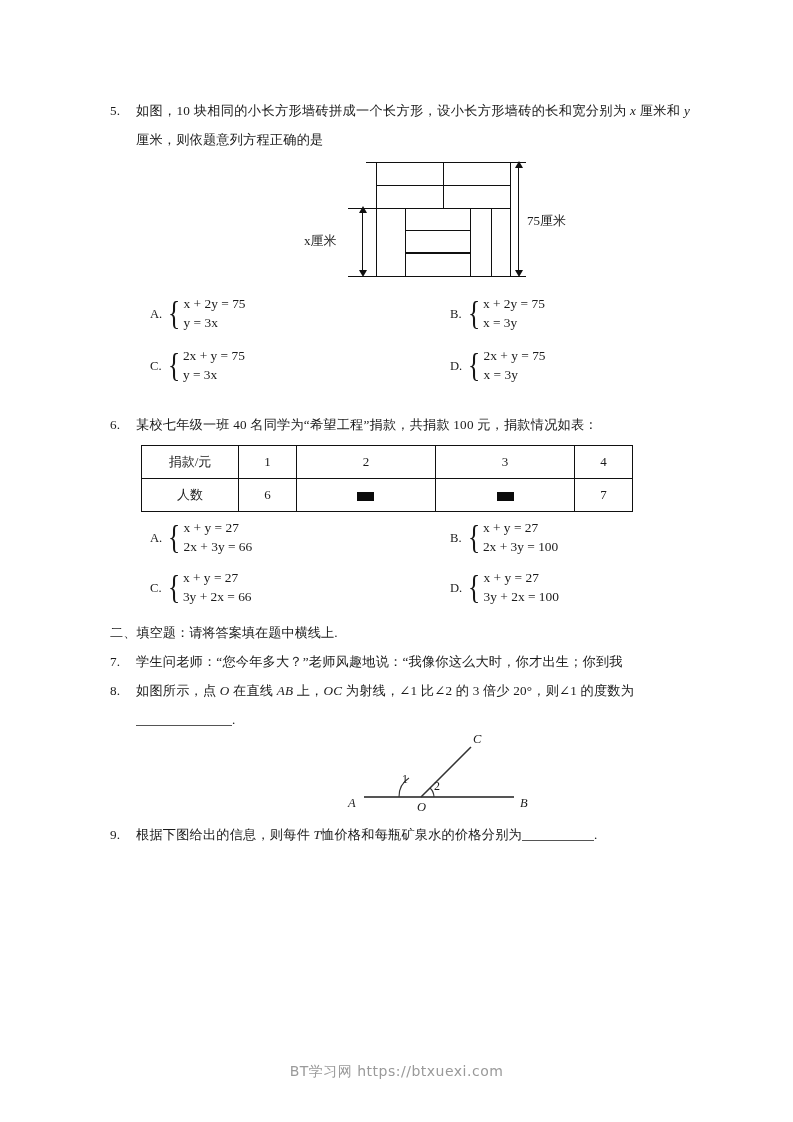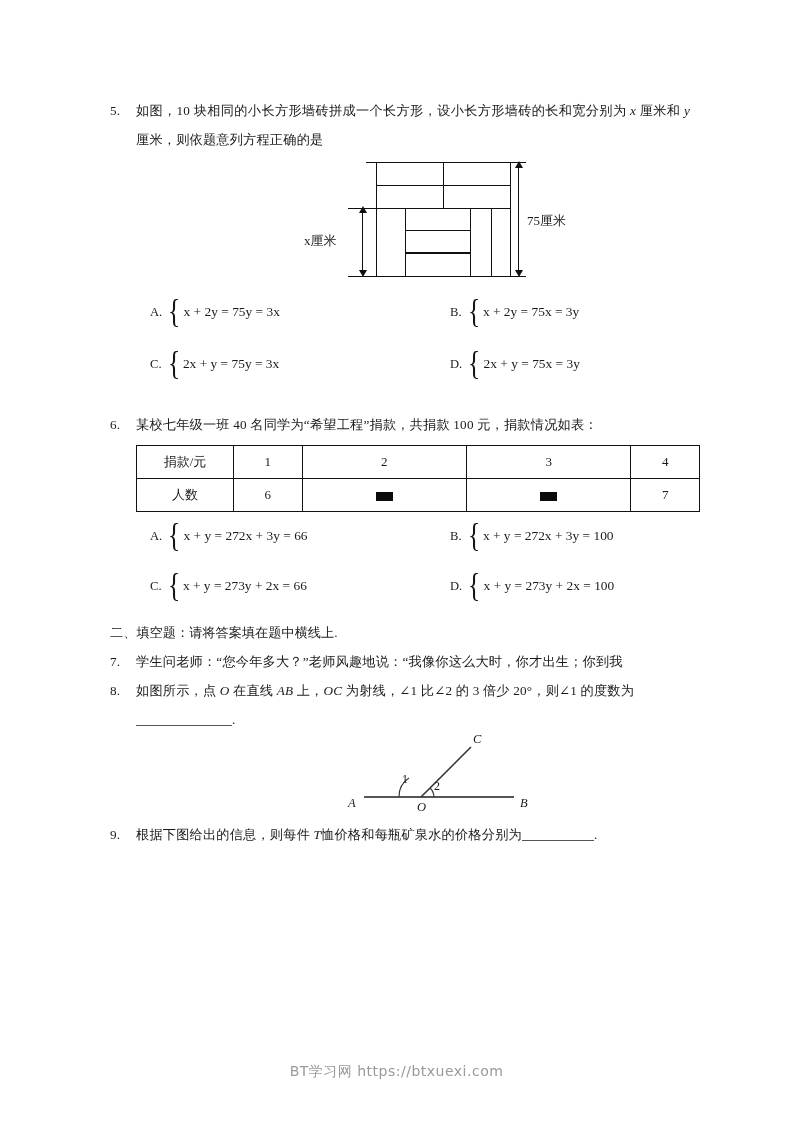--- a/index.html
+++ b/index.html
@@ -88,21 +88,21 @@
     display: inline-block;
     font-size: 34px;
     line-height: 1;
     font-family: "Liberation Serif", serif;
     transform: scaleX(0.75);
     margin-right: 1px;
     color: #151515;
   }
   .eqs {
     display: flex;
-    flex-direction: row;
+    flex-direction: column;
     justify-content: center;
     font-size: 13.4px;
     line-height: 19px;
   }
   .eqs span { white-space: nowrap; }
 
   
   .fig5 {
     position: relative;
     height: 140px;
@@ -139,22 +139,22 @@
   .ah-down { border-top: 7px solid #101010; }
 
   
   .tbl-wrap {
     margin-left: 26px;
     margin-top: 6px;
     margin-bottom: 4px;
   }
   table.donate {
     border-collapse: collapse;
-    width: 564px;
-    margin-left: 0;
+    width: 492px;
+    margin-left: 5px;
   }
   table.donate td {
     border: 1.3px solid #111;
     height: 32px;
     text-align: center;
     vertical-align: middle;
     font-size: 13px;
     padding: 0;
   }
   table.donate td.hdr { width: 96px; }

